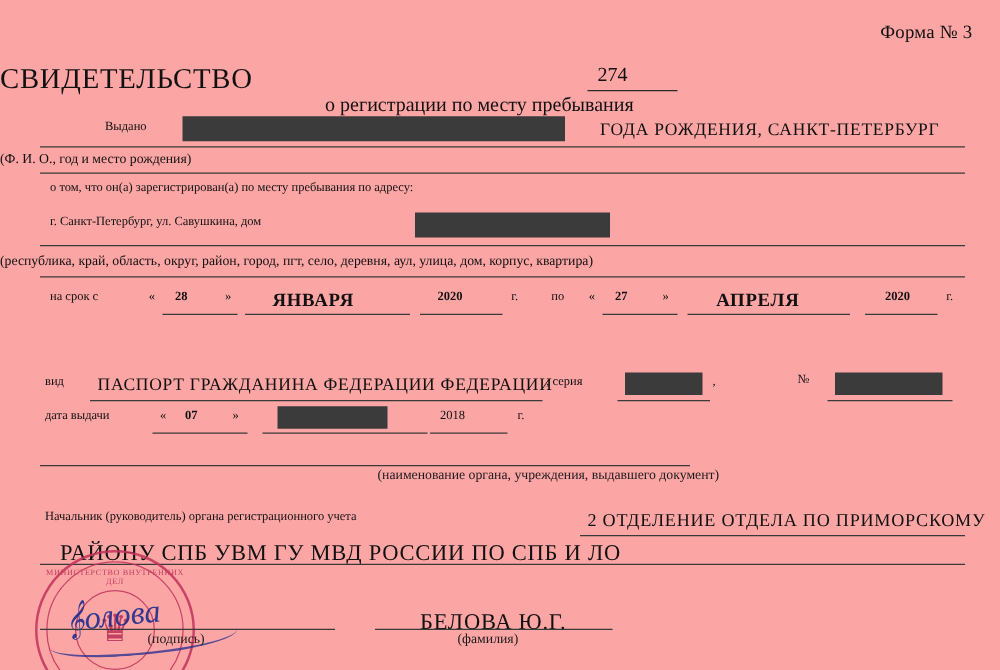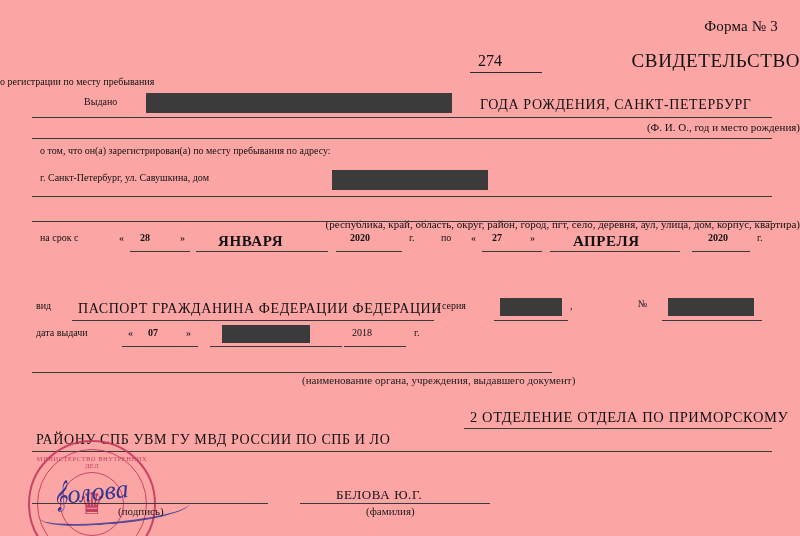--- a/index.html
+++ b/index.html
@@ -25,22 +25,22 @@
     top: 18px;
     right: 22px;
     font-size: 15px;
     letter-spacing: 0.2px;
   }
   .title {
     position: absolute;
     top: 50px;
     left: 0;
     width: 800px;
-    text-align: right;
-    font-size: 19px;
+    text-align: left;
+    font-size: 23px;
     letter-spacing: 2.5px;
     font-weight: 400;
   }
   .doc-number {
     position: absolute;
     top: 52px;
     left: 478px;
     font-size: 16px;
   }
   .doc-number-line {
@@ -48,22 +48,22 @@
     top: 72px;
     left: 470px;
     width: 72px;
     border-bottom: 1px solid #2b2b2b;
   }
   .subtitle {
     position: absolute;
     top: 76px;
     left: 0;
     width: 767px;
-    text-align: left;
-    font-size: 10px;
+    text-align: center;
+    font-size: 16px;
   }
 
   
   .lbl {
     position: absolute;
     font-size: 10px;
     white-space: nowrap;
   }
   .lbl-sm {
     position: absolute;
@@ -80,21 +80,21 @@
     position: absolute;
     background: #3b3b3b;
   }
   .caps {
     letter-spacing: 0.6px;
   }
   .center-cap {
     position: absolute;
     width: 800px;
     left: 0;
-    text-align: right;
+    text-align: left;
     font-size: 11px;
   }
 
   
   .stamp {
     position: absolute;
     left: 28px;
     top: 440px;
     width: 128px;
     height: 128px;
@@ -183,21 +183,21 @@
 
   <div class="center-cap" style="top:121px;">(Ф. И. О., год и место рождения)</div>
   <div class="rule" style="top:138px;left:32px;width:740px;"></div>
 
   <div class="lbl" style="top:145px;left:40px;">о том, что он(а) зарегистрирован(а) по месту пребывания по адресу:</div>
 
   <div class="lbl" style="top:172px;left:40px;">г. Санкт-Петербург, ул. Савушкина, дом</div>
   <div class="redact" style="top:170px;left:332px;width:156px;height:20px;"></div>
   <div class="rule" style="top:196px;left:32px;width:740px;"></div>
 
-  <div class="center-cap" style="top:203px;margin-top:15px;">(республика, край, область, округ, район, город, пгт, село, деревня, аул, улица, дом, корпус, квартира)</div>
+  <div class="center-cap" style="top:203px;">(республика, край, область, округ, район, город, пгт, село, деревня, аул, улица, дом, корпус, квартира)</div>
   <div class="rule" style="top:221px;left:32px;width:740px;"></div>
 
   <div class="lbl" style="top:232px;left:40px;">на срок с</div>
   <div class="lbl" style="top:232px;left:119px;">«</div>
   <div class="lbl" style="top:232px;left:140px;font-weight:bold;">28</div>
   <div class="lbl" style="top:232px;left:180px;">»</div>
   <div class="rule" style="top:251px;left:130px;width:60px;"></div>
   <div class="lbl caps" style="top:233px;left:218px;font-weight:bold;font-size:15px;">ЯНВАРЯ</div>
   <div class="rule" style="top:251px;left:196px;width:132px;"></div>
   <div class="lbl" style="top:232px;left:350px;font-weight:bold;">2020</div>
@@ -233,34 +233,35 @@
   <div class="rule" style="top:346px;left:122px;width:76px;"></div>
   <div class="redact" style="top:325px;left:222px;width:88px;height:18px;"></div>
   <div class="rule" style="top:346px;left:210px;width:132px;"></div>
   <div class="lbl" style="top:327px;left:352px;">2018</div>
   <div class="rule" style="top:346px;left:344px;width:62px;"></div>
   <div class="lbl" style="top:327px;left:414px;">г.</div>
 
   <div class="rule" style="top:372px;left:32px;width:520px;"></div>
   <div class="lbl-sm" style="top:374px;left:268px;margin-left:34px;">(наименование органа, учреждения, выдавшего документ)</div>
 
+  <div class="lbl" style="top:408px;left:36px;">Начальник (руководитель) органа регистрационного учета</div>
   <div class="lbl caps" style="top:409px;left:470px;font-size:14.5px;">2 ОТДЕЛЕНИЕ ОТДЕЛА  ПО ПРИМОРСКОМУ</div>
   <div class="rule" style="top:428px;left:464px;width:308px;"></div>
-  <div class="lbl caps" style="top:432px;left:36px;font-size:14px;">РАЙОНУ  СПБ УВМ  ГУ  МВД  РОССИИ  ПО СПБ  И  ЛО</div>
+  <div class="lbl caps" style="top:432px;left:48px;font-size:18px;">РАЙОНУ  СПБ УВМ  ГУ  МВД  РОССИИ  ПО СПБ  И  ЛО</div>
   <div class="rule" style="top:451px;left:32px;width:740px;"></div>
 
   <div class="stamp">
     <div class="stamp-text-top">МИНИСТЕРСТВО ВНУТРЕННИХ ДЕЛ</div>
     <div class="stamp-eagle">♛</div>
 
   </div>
 
   <div class="signature">𝄞олова</div>
   <div class="sig-swash"></div>
 
   <div class="rule" style="top:503px;left:32px;width:236px;"></div>
   <div class="lbl-sm" style="top:505px;left:118px;">(подпись)</div>
 
-  <div class="lbl caps" style="top:487px;left:336px;font-size:13px;">БЕЛОВА Ю.Г.</div>
+  <div class="lbl caps" style="top:487px;left:336px;font-size:18px;">БЕЛОВА Ю.Г.</div>
   <div class="rule" style="top:503px;left:300px;width:190px;"></div>
   <div class="lbl-sm" style="top:505px;left:366px;">(фамилия)</div>
 
 </div>
 
 </body></html>

